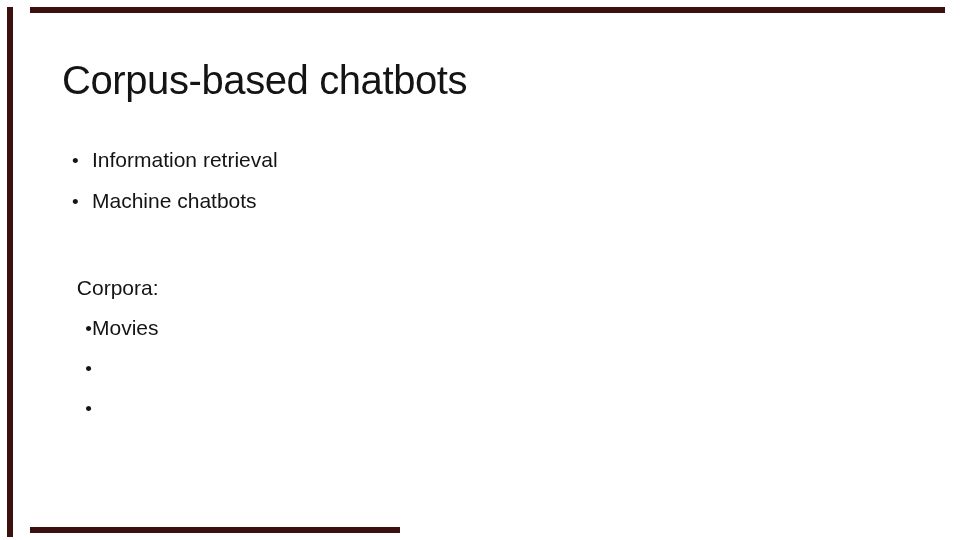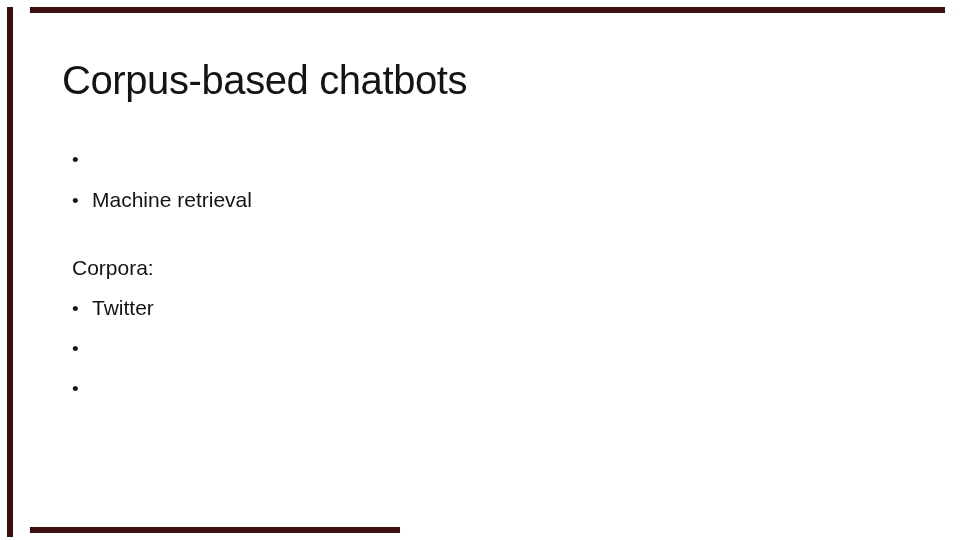--- a/index.html
+++ b/index.html
@@ -33,21 +33,21 @@
 
   .text-block {
     position: absolute;
     left: 72px;
     font-size: 21px;
     line-height: 40px;
     color: #141414;
     white-space: nowrap;
   }
   .block-approaches { top: 140px; }
-  .block-corpora    { top: 248px; }
+  .block-corpora    { top: 268px; text-align: right; }
 
   .line { display: flex; align-items: baseline; }
   .bullet-marker {
     display: inline-block;
     width: 20px;
     flex: 0 0 20px;
     font-size: 19px;
   }
   .heading { display: block; }
 </style>
@@ -58,32 +58,33 @@
 
   <div class="bar bar-top" style="background: rgb(61, 16, 16);"></div>
   <div class="bar bar-left" style="background: rgb(61, 16, 16);"></div>
   <div class="bar bar-bottom" style="background: rgb(61, 16, 16);"></div>
 
   <h1 class="title">Corpus-based chatbots</h1>
 
   <div class="text-block block-approaches">
     <div class="line">
       <span class="bullet-marker">•</span>
+      <span>Information retrieval</span>
     </div>
     <div class="line">
       <span class="bullet-marker">•</span>
-      <span>Machine retrieval</span>
+      <span>Machine chatbots</span>
     </div>
   </div>
 
   <div class="text-block block-corpora">
     <span class="heading">Corpora:</span>
     <div class="line">
       <span class="bullet-marker">•</span>
-      <span>Twitter</span>
+      <span>Movies</span>
     </div>
     <div class="line">
       <span class="bullet-marker">•</span>
     </div>
     <div class="line">
       <span class="bullet-marker">•</span>
     </div>
   </div>
 
 </div>

